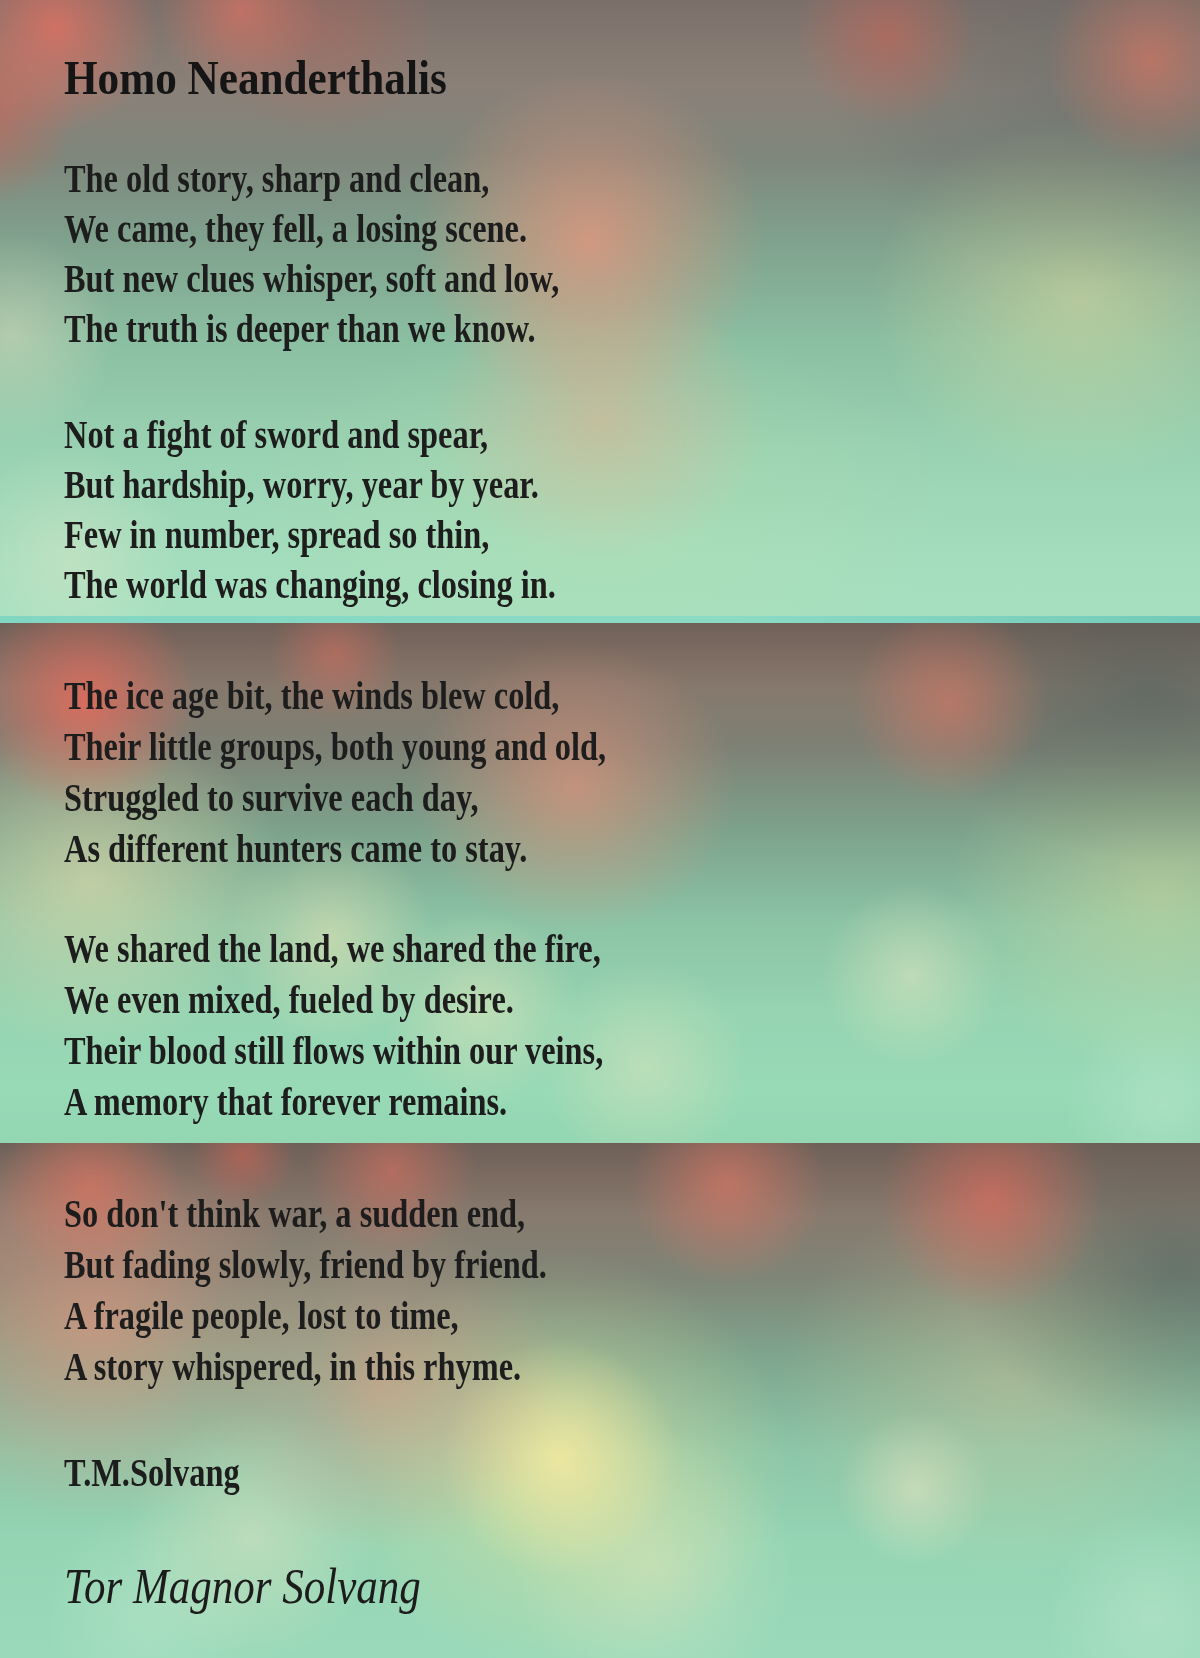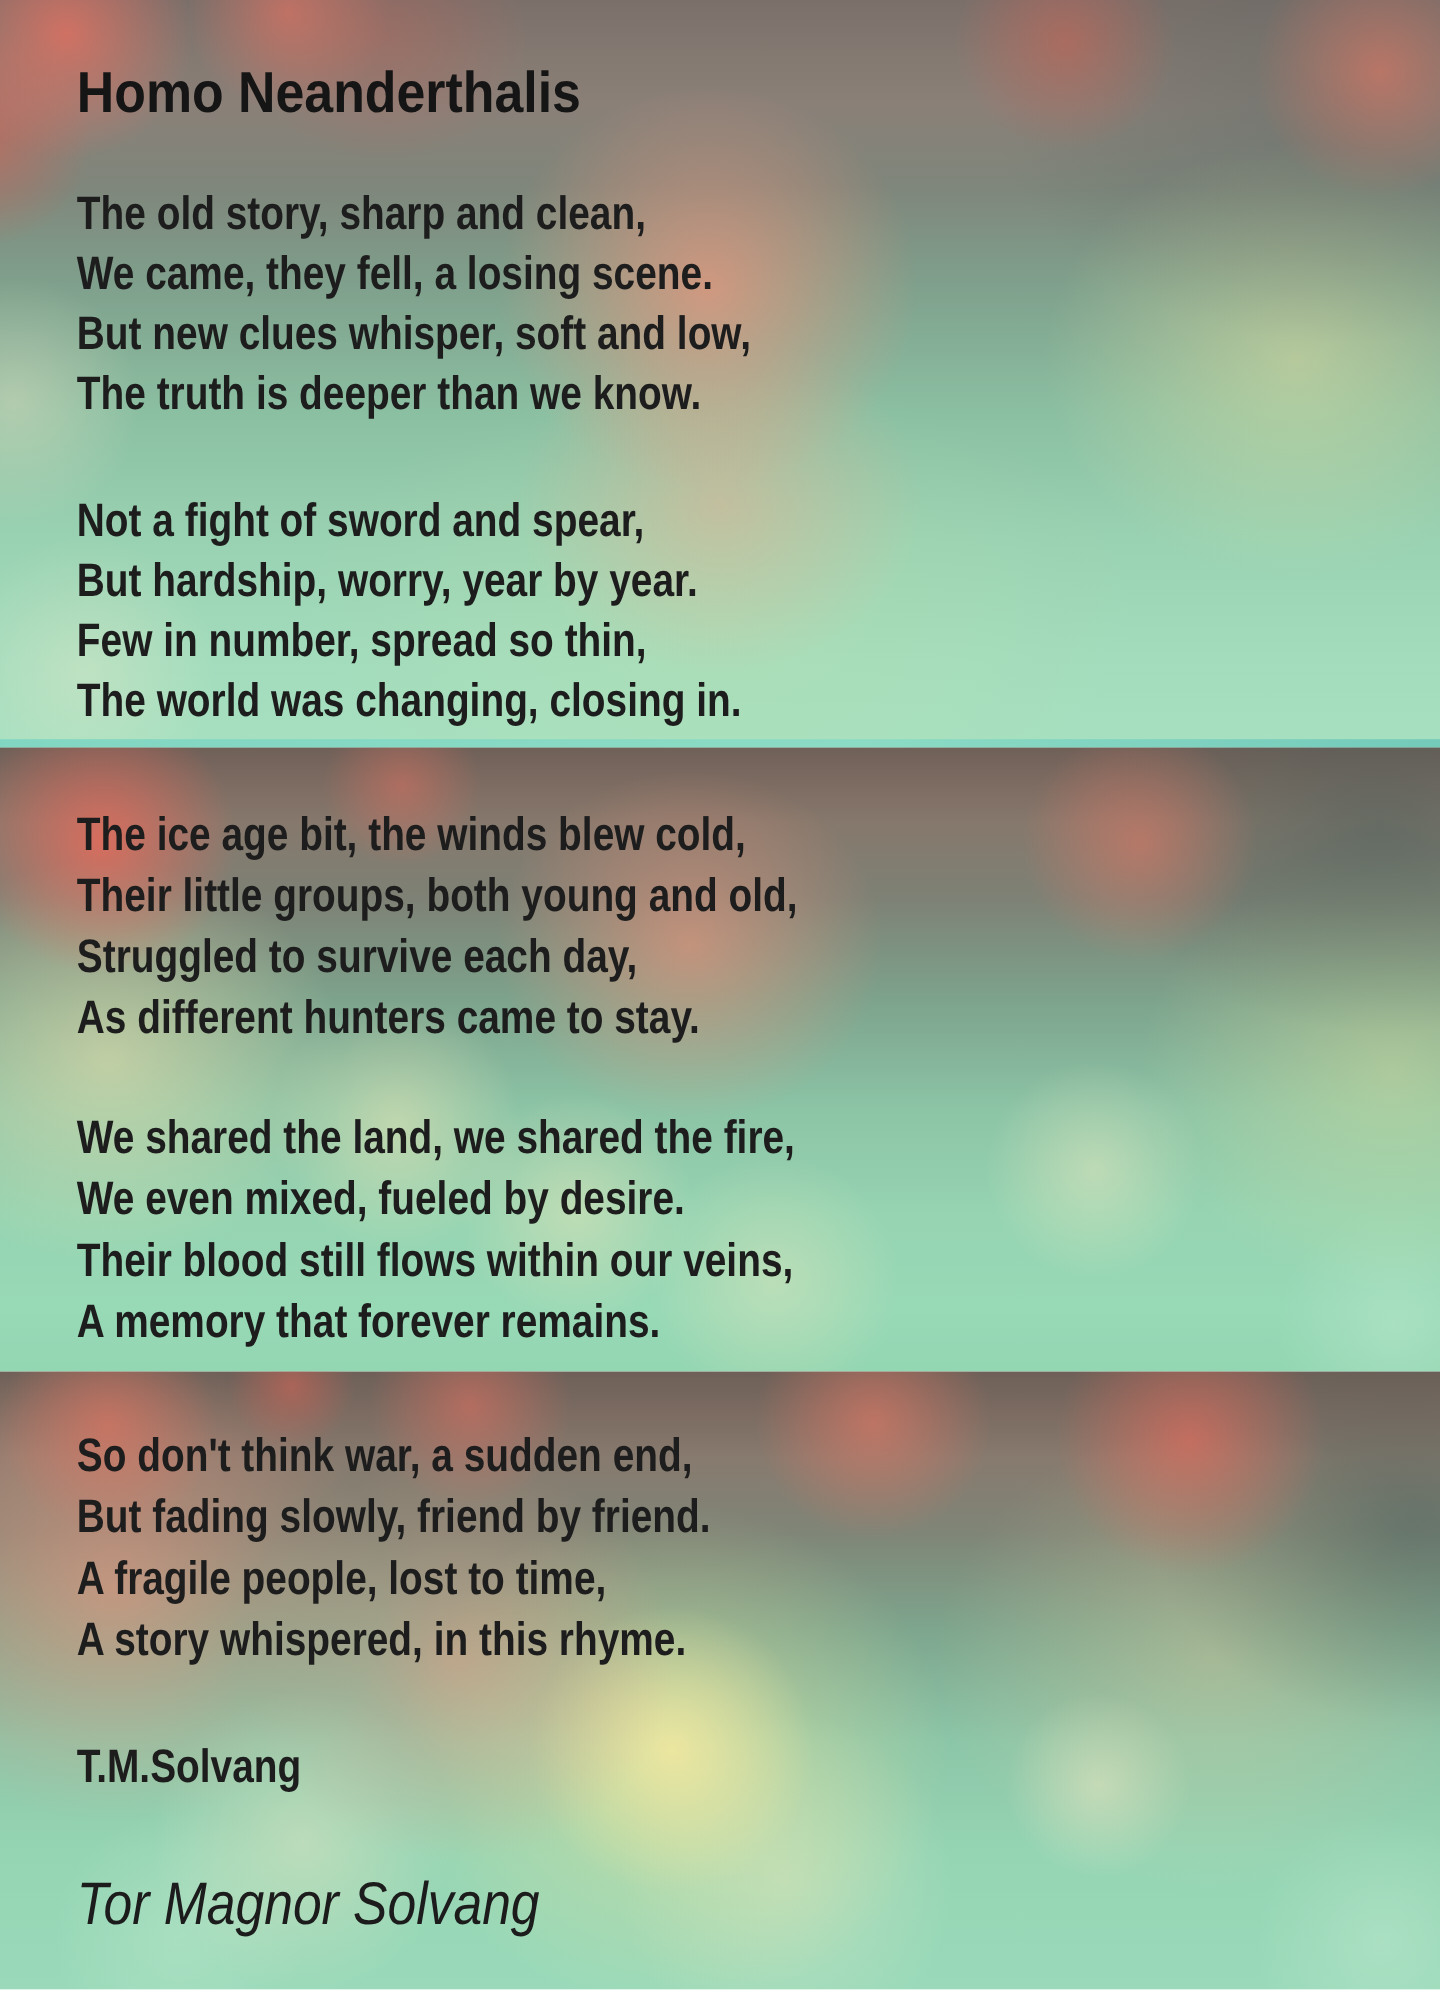--- a/index.html
+++ b/index.html
@@ -1,20 +1,20 @@
 <!DOCTYPE html>
 <html><head>
 <meta charset="utf-8">
 <style>
   html,body{margin:0;padding:0;background:#ffffff;}
   .page{
     position:relative;
     width:1200px;height:1658px;
     overflow:hidden;
-    font-family:Liberation Sans, sans-serif;
+    font-family:Liberation Serif, serif;
   }
   
   .band{position:absolute;left:0;width:1200px;}
   .band1{
     top:0;height:623px;
     background:
       radial-gradient(150px 150px at 55px 28px,  rgba(234,112,96,.75), rgba(234,112,96,0) 70%),
       radial-gradient(120px 120px at 240px 10px, rgba(230,115,98,.60), rgba(230,115,98,0) 70%),
       radial-gradient(130px 130px at -15px 115px,rgba(220,95,80,.55),  rgba(220,95,80,0) 70%),
       radial-gradient(170px 150px at 320px 30px, rgba(190,100,88,.40), rgba(190,100,88,0) 70%),

